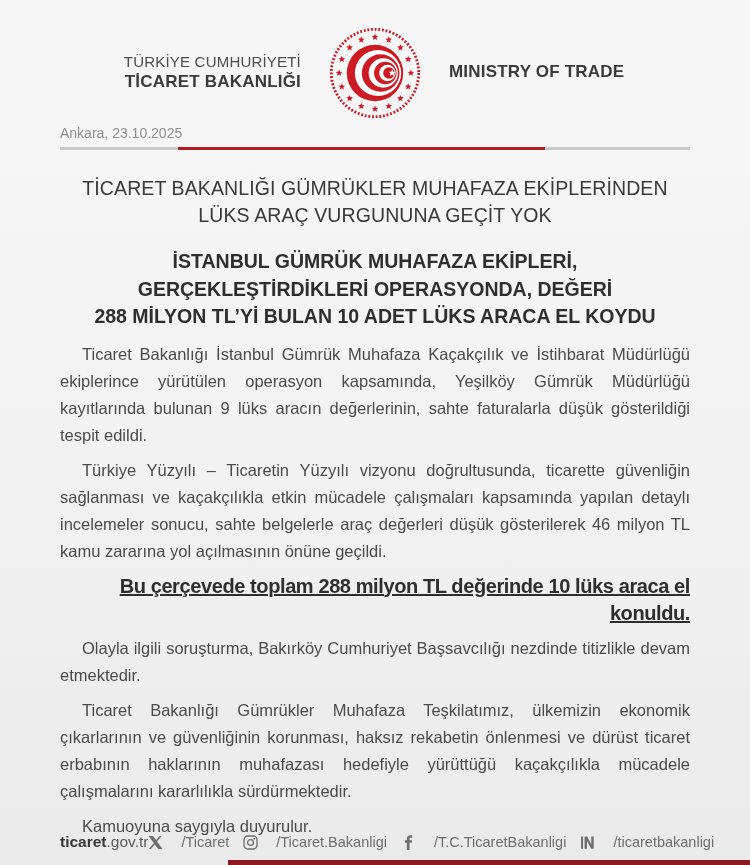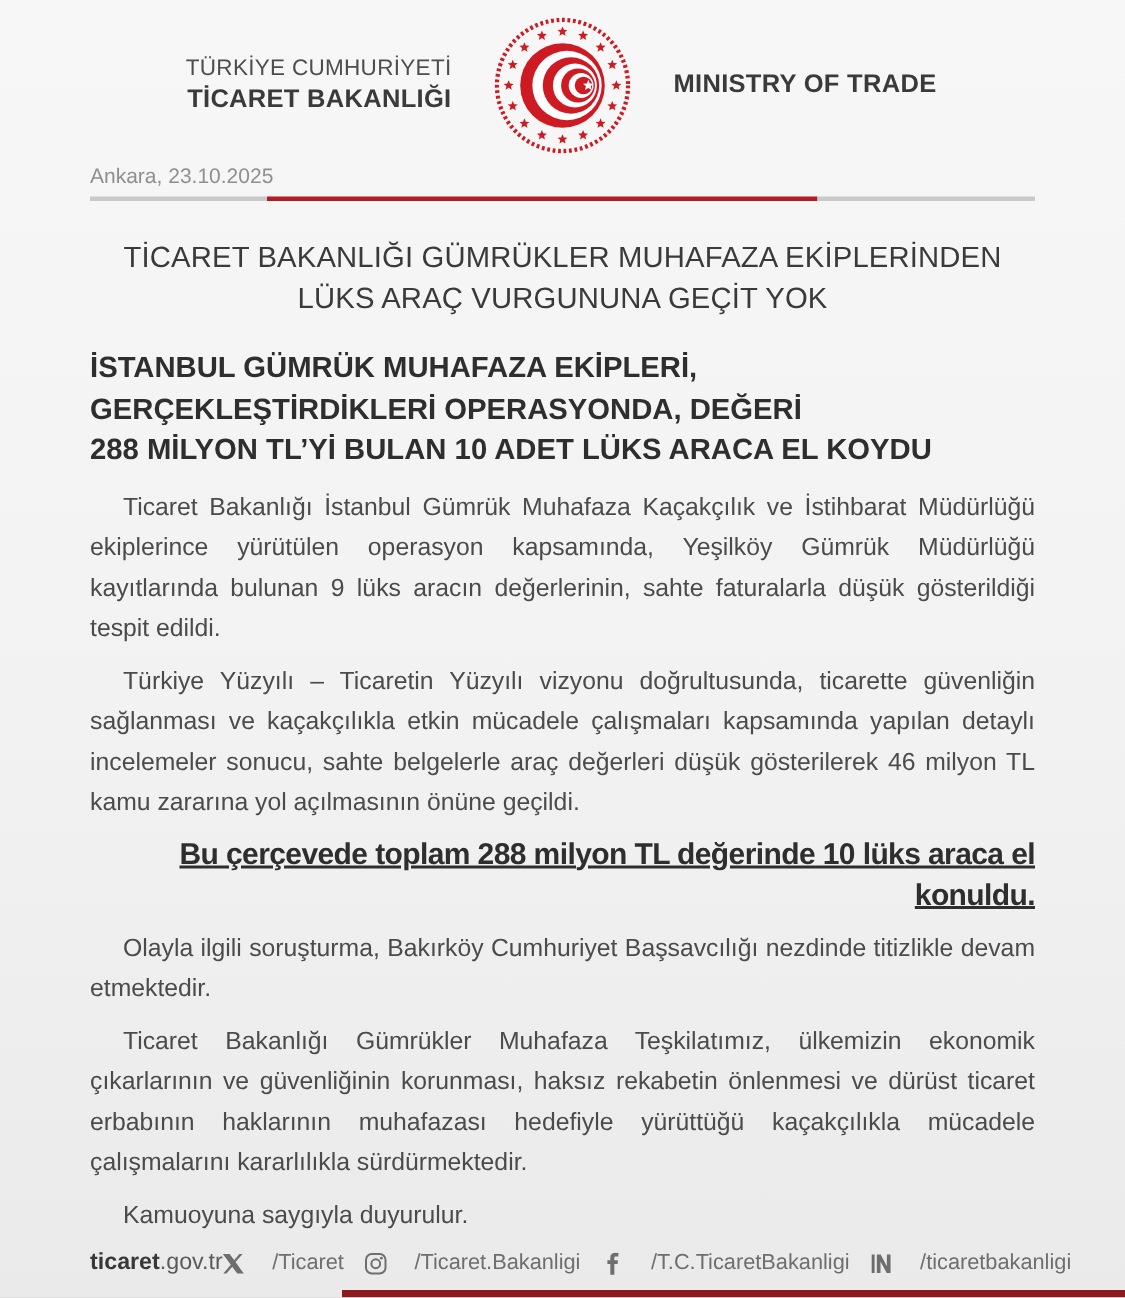--- a/index.html
+++ b/index.html
@@ -1,21 +1,21 @@
 <!DOCTYPE html>
 <html lang="tr"><head>
 <meta charset="utf-8">
 <style>
   html,body { margin:0; padding:0; background:#ddd; }
   .page {
     position:relative; width:750px; height:865px; margin:0 auto; overflow:hidden;
     background:linear-gradient(180deg,#f7f7f7 0%,#f2f2f2 55%,#eaeaea 100%);
     font-family:"Liberation Sans", sans-serif;
   }
-  .inner { padding:0 60px; }
+  .inner { padding:16px 60px; }
 
   
   .masthead { display:flex; align-items:center; padding-top:10px; height:93px; }
   .org { flex:1; line-height:1.3; letter-spacing:.2px; }
   .org.left  { text-align:right; }
   .org.right { text-align:left; }
   .org .l1 { font-size:15px; color:#4d4d4d; }
   .org .l2 { font-size:17px; font-weight:bold; color:#3a3a3a; }
   .logo-wrap { width:94px; height:94px; margin:0 27px; flex:0 0 auto; }
   .logo-wrap svg { width:94px; height:94px; display:block; }
@@ -26,21 +26,21 @@
   .date { font-size:14px; color:#8f8f8f; margin-top:7px; line-height:15px; }
   .divider { margin-top:6px; height:3px; display:flex; }
   .divider .seg { height:3px; }
   .seg.g1 { width:118px; background:#c9c9c9; }
   .seg.rd { width:367px; background:var(--divider-red); }
   .seg.g2 { flex:1; background:#c9c9c9; }
 
   
   .title { margin:25px 0 0; text-align:center; font-size:19.5px; font-weight:400;
            color:#3a3a3a; line-height:27px; letter-spacing:.1px; }
-  .subtitle { margin:19px 0 0; text-align:left; font-size:19.5px; font-weight:700;
+  .subtitle { margin:19px 0 0; text-align:center; font-size:19.5px; font-weight:700;
               color:#2e2e2e; line-height:27.5px; }
 
   
   .body { margin-top:10px; }
   .body-p { font-size:16.5px; line-height:27px; color:#4b4b4b; text-align:justify;
             text-indent:22px; margin:8px 0; }
   .body-p.bold { font-weight:700; font-size:20px; letter-spacing:-.4px; color:#2e2e2e;
                  text-align:right;text-decoration:underline; }
 
   

